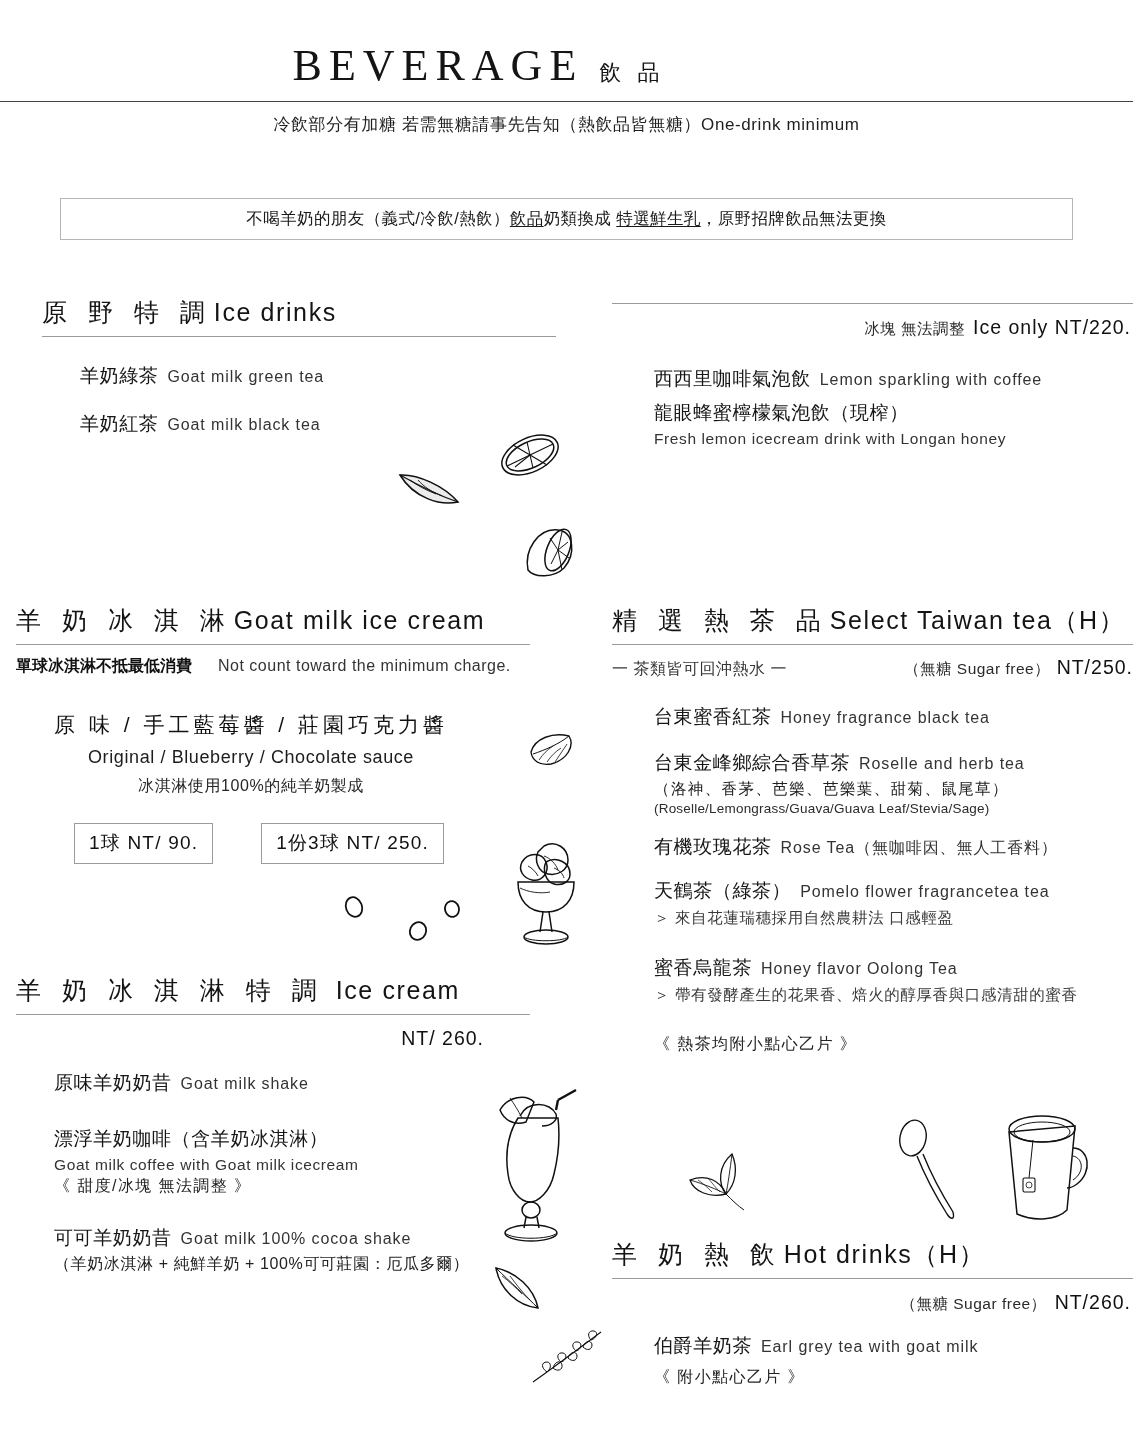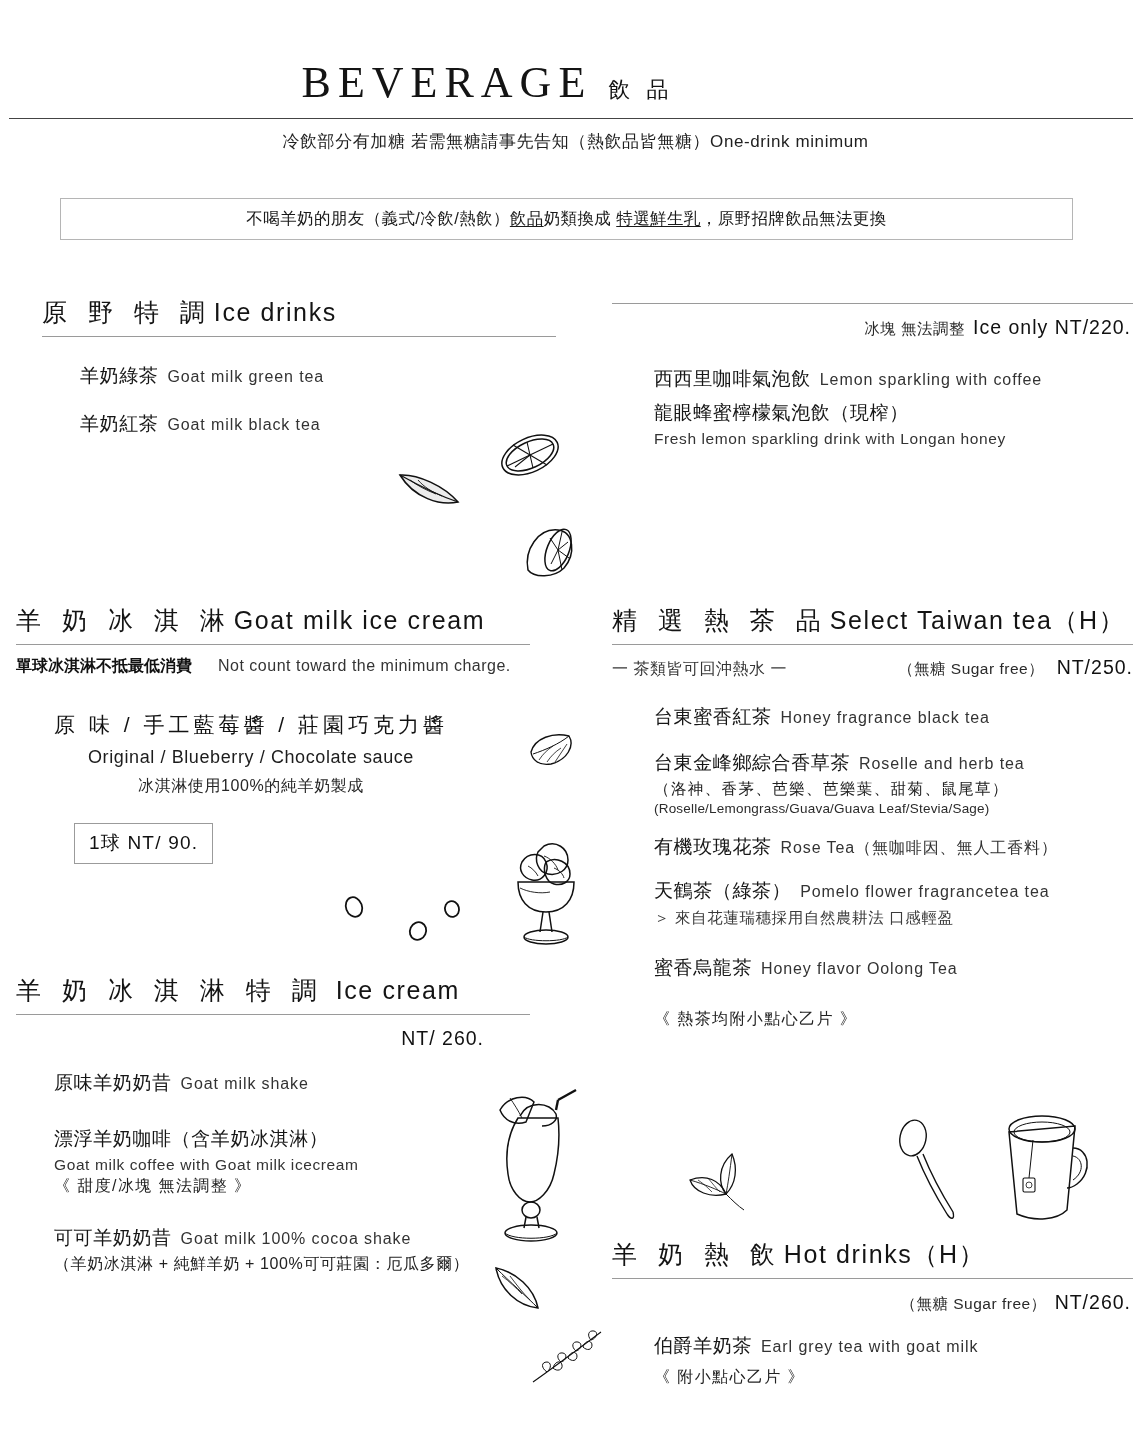--- a/index.html
+++ b/index.html
@@ -10,21 +10,21 @@
   body {
     width: 1133px; height: 1445px;
     position: relative;
     font-family: "Liberation Sans", "DejaVu Sans", sans-serif;
     color: #1b1b1b;
     overflow: hidden;
   }
 
   
   .page-header {
-    position: absolute; left: 0; top: 17px; width: 957px; margin-left: 9px;
+    position: absolute; left: 0; top: 0; width: 957px;
   }
   .title-row {
     display: flex; align-items: baseline; justify-content: center;
     gap: 16px;
     padding-top: 44px;
   }
   .title-en {
     font-family: "Liberation Serif", "DejaVu Serif", serif;
     font-size: 44px; letter-spacing: 7px; font-weight: 400;
     color: #141414; line-height: 1;
@@ -201,20 +201,21 @@
     </div>
 
     <div class="flav-block">
       <div class="flav-cn">原 味 / 手工藍莓醬 / 莊園巧克力醬</div>
       <div class="flav-en">Original / Blueberry / Chocolate sauce</div>
       <div class="flav-note">冰淇淋使用100%的純羊奶製成</div>
     </div>
 
     <div class="price-boxes">
       <div class="pbox">1球 NT/ 90.</div>
+      <div class="pbox">1份3球 NT/ 250.</div>
     </div>
   </div>
 
   <div class="section" style="top:974px;">
     <div class="sec-head">
       <span class="sec-cn">羊 奶 冰 淇 淋 特 調</span>
       <span class="sec-en" style="margin-left:10px;">Ice cream</span>
     </div>
     <div class="sec-rule rule-left"></div>
     <div class="price-row price-left-pad">
@@ -260,36 +261,36 @@
       <div class="item" style="margin-bottom:8px;">
         <div class="item-line">
           <span class="it-cn">西西里咖啡氣泡飲</span>
           <span class="it-en">Lemon sparkling with coffee</span>
         </div>
       </div>
       <div class="item">
         <div class="item-line">
           <span class="it-cn">龍眼蜂蜜檸檬氣泡飲（現榨）</span>
         </div>
-        <div class="it-sub">Fresh lemon sparkling drink with Longan honey</div>
+        <div class="it-sub">Fresh lemon icecream drink with Longan honey</div>
       </div>
     </div>
   </div>
 
   <div class="section" style="top:604px;">
     <div class="sec-head">
       <span class="sec-cn">精 選 熱 茶 品</span>
       <span class="sec-en">Select Taiwan tea（H）</span>
     </div>
     <div class="sec-rule rule-right"></div>
     <div class="spread-row" style="width:521px;">
       <span class="sub-note">一 茶類皆可回沖熱水 一</span>
       <span class="nowrap">
         <span class="price-note">（無糖 Sugar free）</span>
-        <span class="price-main" style="margin-left:8px;">NT/250.</span>
+        <span class="price-main" style="margin-left:2px;">NT/250.</span>
       </span>
     </div>
 
     <div class="items-r" style="margin-top:24px;">
       <div class="item" style="margin-bottom:20px;">
         <div class="item-line">
           <span class="it-cn">台東蜜香紅茶</span>
           <span class="it-en">Honey fragrance black tea</span>
         </div>
       </div>
@@ -316,20 +317,21 @@
           <span class="it-en">Pomelo flower fragrancetea tea</span>
         </div>
         <div class="it-gt">＞ 來自花蓮瑞穗採用自然農耕法 口感輕盈</div>
       </div>
 
       <div class="item">
         <div class="item-line">
           <span class="it-cn">蜜香烏龍茶</span>
           <span class="it-en">Honey flavor Oolong Tea</span>
         </div>
+        <div class="it-gt">＞ 帶有發酵產生的花果香、焙火的醇厚香與口感清甜的蜜香</div>
       </div>
 
       <div class="it-note" style="margin-top:28px;">《 熱茶均附小點心乙片 》</div>
     </div>
   </div>
 
   <div class="section" style="top:1238px;">
     <div class="sec-head">
       <span class="sec-cn">羊 奶 熱 飲</span>
       <span class="sec-en">Hot drinks（H）</span>

